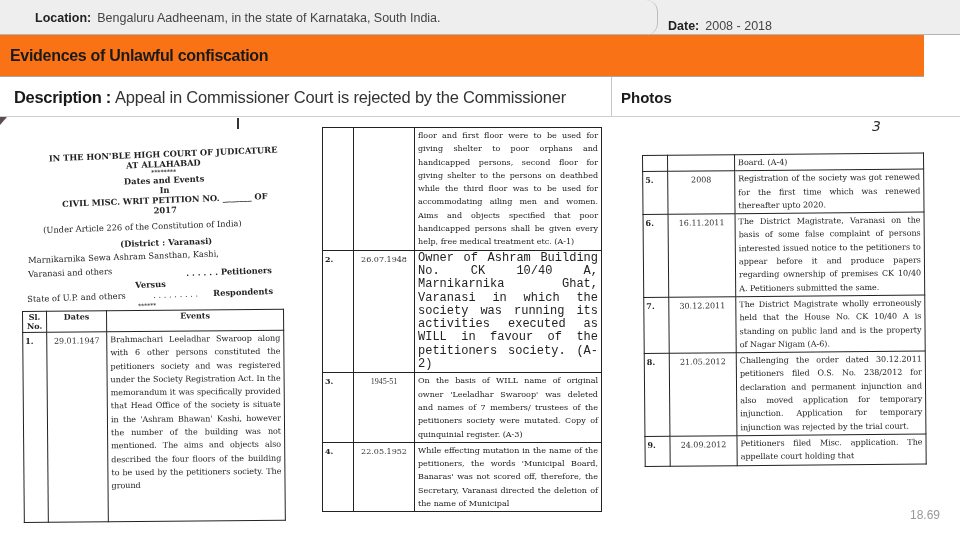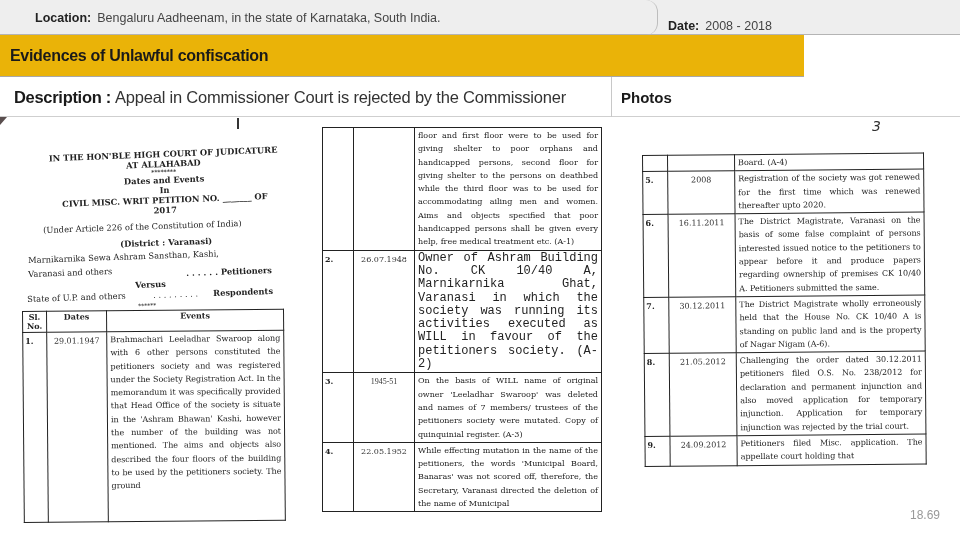--- a/index.html
+++ b/index.html
@@ -5,21 +5,21 @@
     * { box-sizing: border-box; margin: 0; padding: 0; }
     html, body { width: 960px; height: 540px; overflow: hidden; background: #ffffff; }
     body { position: relative; font-family: "Liberation Sans", sans-serif; color: #222; }
 
     .top-bar { position: absolute; left: 0; top: 0; width: 960px; height: 35px; background: #eeeeee; border-bottom: 1px solid #b4b4b4; }
     .top-bar .loc { position: absolute; left: 0; top: 0; width: 658px; height: 35px; border-right: 1px solid #bdbdbd; padding-left: 35px; display: flex; align-items: center; font-size: 12.5px; border-radius: 12px; }
     .top-bar .date { position: absolute; left: 658px; top: 0; width: 302px; height: 52px; padding-left: 10px; display: flex; align-items: center; font-size: 12.5px; }
     .label-strong { font-weight: bold; color: #222; margin-right: 6px; }
     .val-light { color: #444; }
 
-    .evid-row { position: absolute; left: 0; top: 35px; width: 804px; height: 42px; background: #eab308; border-bottom: 1px solid #a8a8a8; display: flex; align-items: center; padding-left: 10px; font-size: 16px; font-weight: bold; letter-spacing: -0.3px; color: #1a1a1a; }
+    .evid-row { position: absolute; left: 0; top: 35px; width: 924px; height: 42px; background: #f97316; border-bottom: 1px solid #a8a8a8; display: flex; align-items: center; padding-left: 10px; font-size: 16px; font-weight: bold; letter-spacing: -0.3px; color: #1a1a1a; }
 
     .desc-row { position: absolute; left: 0; top: 77px; width: 960px; height: 40px; border-bottom: 1px solid #cfcfcf; }
     .desc-row .desc { position: absolute; left: 0; top: 0; width: 612px; height: 40px; padding-left: 14px; display: flex; align-items: center; font-size: 16.5px; border-right: 1px solid #c8c8c8; }
     .desc-row .desc b { font-weight: bold; color: #1a1a1a; letter-spacing: -0.3px; }
     .desc-row .desc span.txt { color: #333; font-weight: normal; margin-left: 4px; letter-spacing: -0.2px; }
     .desc-row .photos { position: absolute; left: 612px; top: 0; width: 348px; height: 40px; padding-left: 9px; display: flex; align-items: center; font-size: 15px; font-weight: bold; color: #1a1a1a; }
 
     .corner-tri { position: absolute; left: 0; top: 117px; width: 0; height: 0; border-top: 8px solid #5a4e4e; border-right: 7px solid transparent; }
 
     .doc { position: absolute; font-family: "DejaVu Serif", serif; color: #222; }

